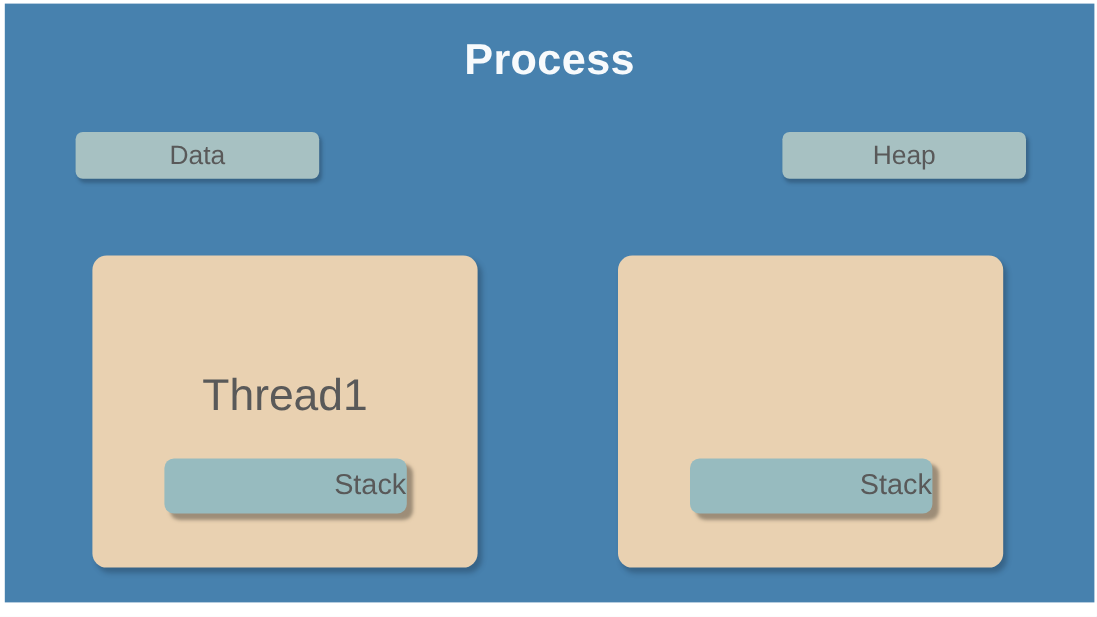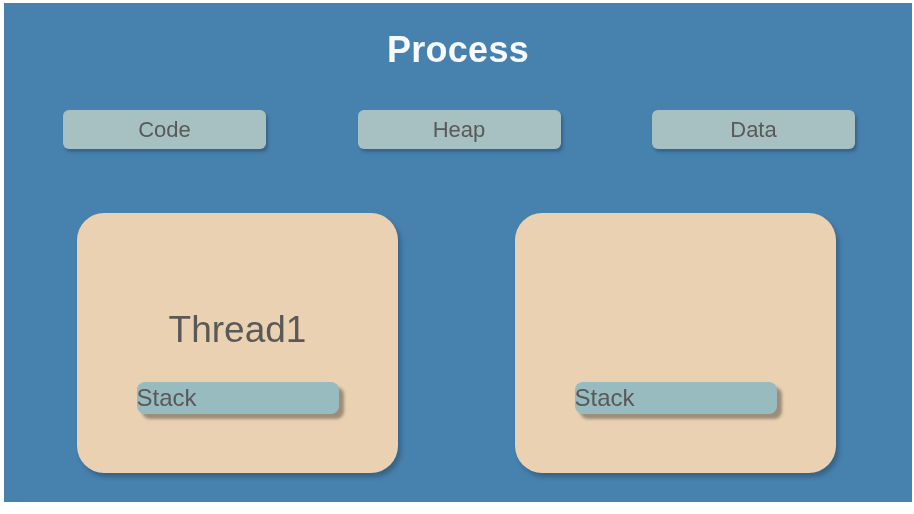--- a/index.html
+++ b/index.html
@@ -49,63 +49,60 @@
     display:flex;align-items:center;justify-content:center;
     font-size:22px;
     color:var(--label-dark);
     box-shadow:2px 3px 3px rgba(25,45,65,0.35);
   }
   .thread-box{
     position:absolute;
     top:210px;
     width:321px;height:260px;
     background:var(--thread-fill);
-    border-radius:27px;
+    border-radius:12px;
     box-shadow:3px 4px 4px rgba(25,45,65,0.35);
   }
   .thread1{left:73px;}
   .thread2{left:511px;}
   .thread-label{
     position:absolute;
     top:96px;left:0;
     width:100%;
     text-align:center;
     font-size:37px;
     color:var(--label-dark);
   }
   .stack-box{
     position:absolute;
     top:169px;left:50%;
     transform:translateX(-50%);
-    width:202px;height:32px;
+    width:202px;height:46px;
     background:var(--stack-fill);
     border-radius:8px;
-    display:flex;align-items:center;justify-content:flex-start;
+    display:flex;align-items:center;justify-content:flex-end;
     font-size:24px;
     color:var(--label-dark);
     box-shadow:5px 5px 3px rgba(95,85,72,0.55);
   }
 </style>
 </head>
 <body>
 
 <div class="page">
   <div class="canvas">
 
     <div class="title">Process</div>
 
     <div class="sections-row">
       <div class="section-box">
-        <span>Code</span>
+        <span>Data</span>
       </div>
       <div class="section-box">
         <span>Heap</span>
-      </div>
-      <div class="section-box">
-        <span>Data</span>
       </div>
     </div>
 
     <div class="thread-box thread1">
       <div class="thread-label">Thread1</div>
       <div class="stack-box">
         <span>Stack</span>
       </div>
     </div>
 

